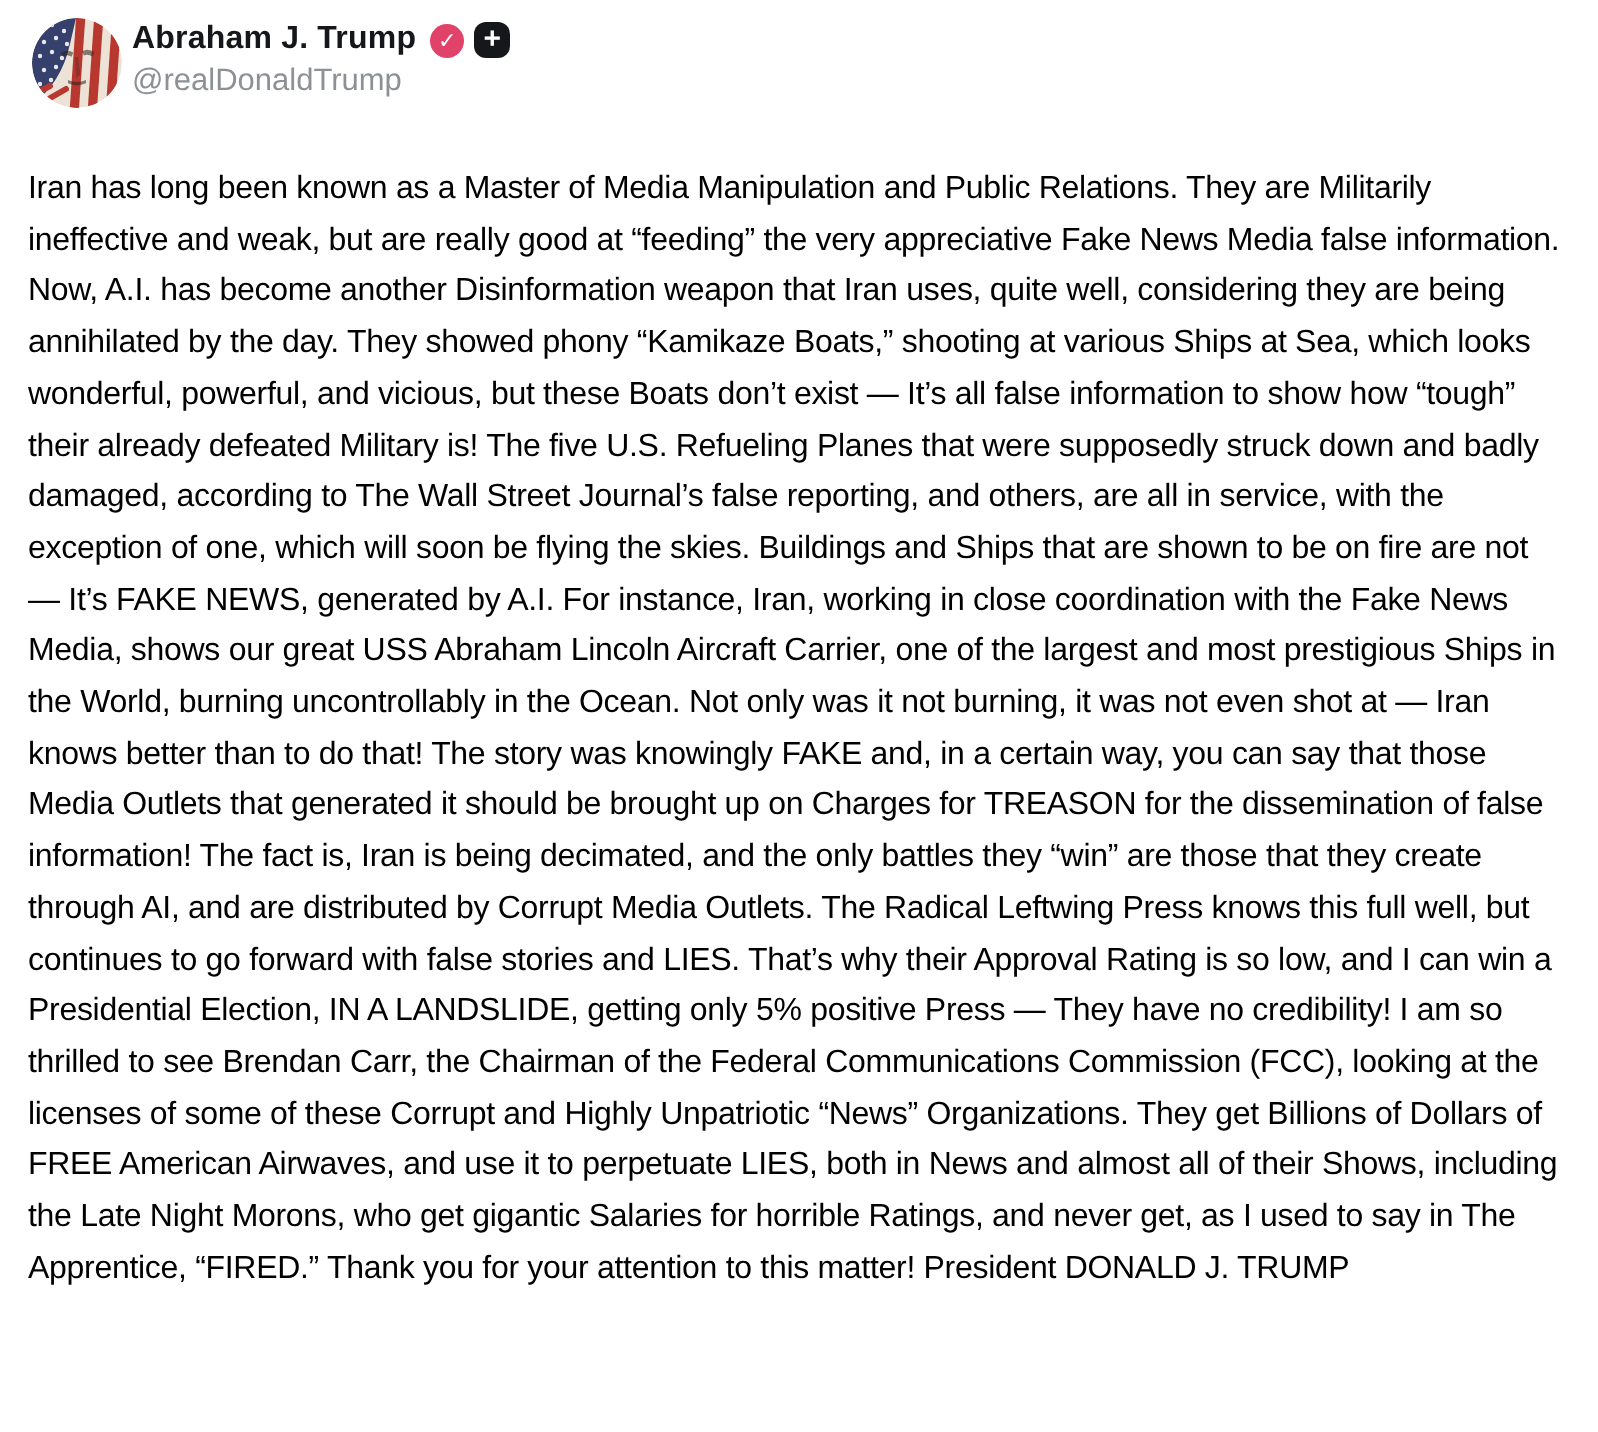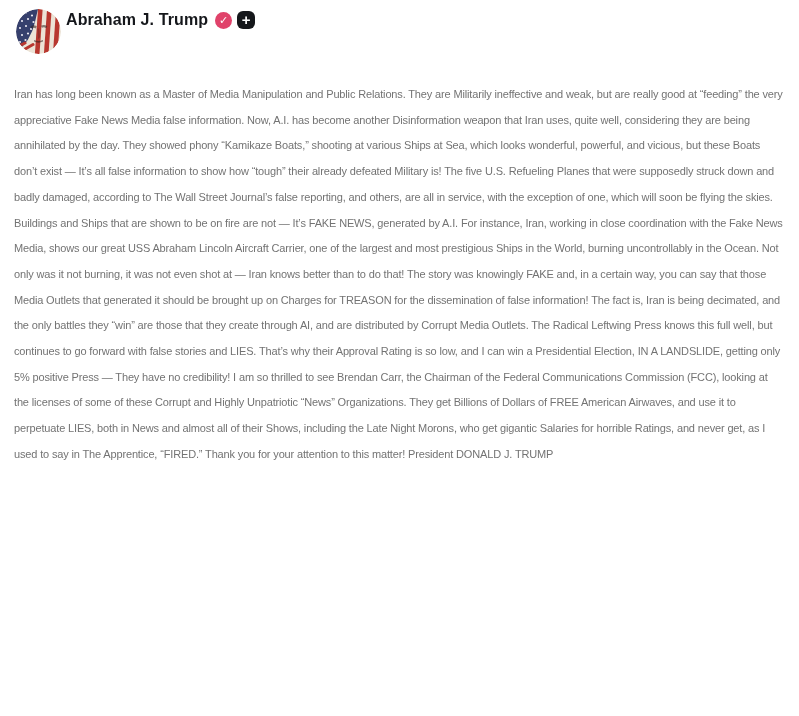--- a/index.html
+++ b/index.html
@@ -73,24 +73,24 @@
     padding-bottom: 1px;
   }
   .handle {
     font-size: 15.5px;
     color: #8d9196;
     margin-top: 3px;
   }
   .post-body {
     padding: 0 15px 0 14px;
     margin-top: 28px;
-    font-size: 11px;
+    font-size: 16px;
     line-height: 25.7px;
     letter-spacing: -0.15px;
-    color: #737373;
+    color: #000000;
     white-space: pre-wrap;
   }
 </style>
 </head>
 <body>
 
 <div class="post">
 
   <div class="post-header">
 
@@ -146,19 +146,20 @@
     <div class="header-text">
       <div class="name-row">
         <span class="display-name">Abraham J. Trump</span>
         <span class="badge verified">
           <span>✓</span>
         </span>
         <span class="badge plus">
           <span>+</span>
         </span>
       </div>
+      <div class="handle">@realDonaldTrump</div>
     </div>
 
   </div>
 
   <div class="post-body">Iran has long been known as a Master of Media Manipulation and Public Relations. They are Militarily ineffective and weak, but are really good at “feeding” the very appreciative Fake News Media false information. Now, A.I. has become another Disinformation weapon that Iran uses, quite well, considering they are being annihilated by the day. They showed phony “Kamikaze Boats,” shooting at various Ships at Sea, which looks wonderful, powerful, and vicious, but these Boats don’t exist — It’s all false information to show how “tough” their already defeated Military is! The five U.S. Refueling Planes that were supposedly struck down and badly damaged, according to The Wall Street Journal’s false reporting, and others, are all in service, with the exception of one, which will soon be flying the skies. Buildings and Ships that are shown to be on fire are not — It’s FAKE NEWS, generated by A.I. For instance, Iran, working in close coordination with the Fake News Media, shows our great USS Abraham Lincoln Aircraft Carrier, one of the largest and most prestigious Ships in the World, burning uncontrollably in the Ocean. Not only was it not burning, it was not even shot at — Iran knows better than to do that! The story was knowingly FAKE and, in a certain way, you can say that those Media Outlets that generated it should be brought up on Charges for TREASON for the dissemination of false information! The fact is, Iran is being decimated, and the only battles they “win” are those that they create through AI, and are distributed by Corrupt Media Outlets. The Radical Leftwing Press knows this full well, but continues to go forward with false stories and LIES. That’s why their Approval Rating is so low, and I can win a Presidential Election, IN A LANDSLIDE, getting only 5% positive Press — They have no credibility! I am so thrilled to see Brendan Carr, the Chairman of the Federal Communications Commission (FCC), looking at the licenses of some of these Corrupt and Highly Unpatriotic “News” Organizations. They get Billions of Dollars of FREE American Airwaves, and use it to perpetuate LIES, both in News and almost all of their Shows, including the Late Night Morons, who get gigantic Salaries for horrible Ratings, and never get, as I used to say in The Apprentice, “FIRED.” Thank you for your attention to this matter! President DONALD J. TRUMP</div>
 
 </div>
 
 </body></html>

